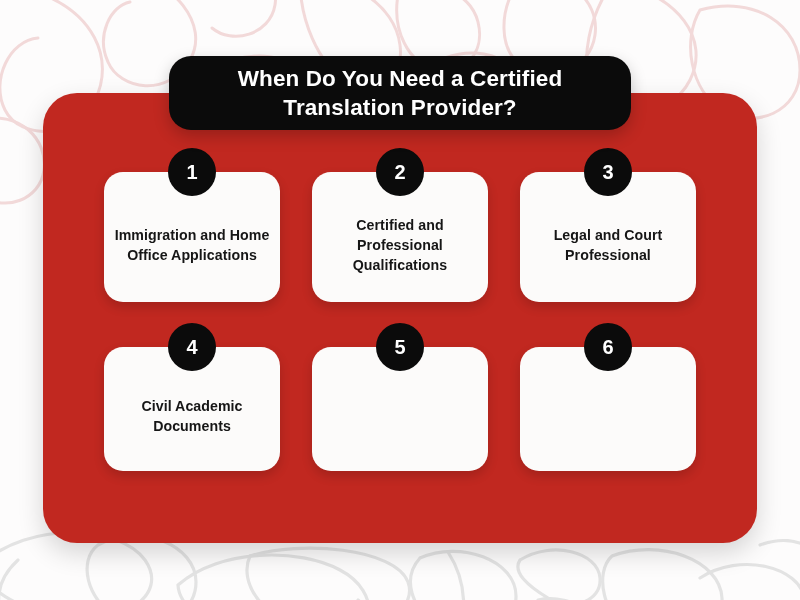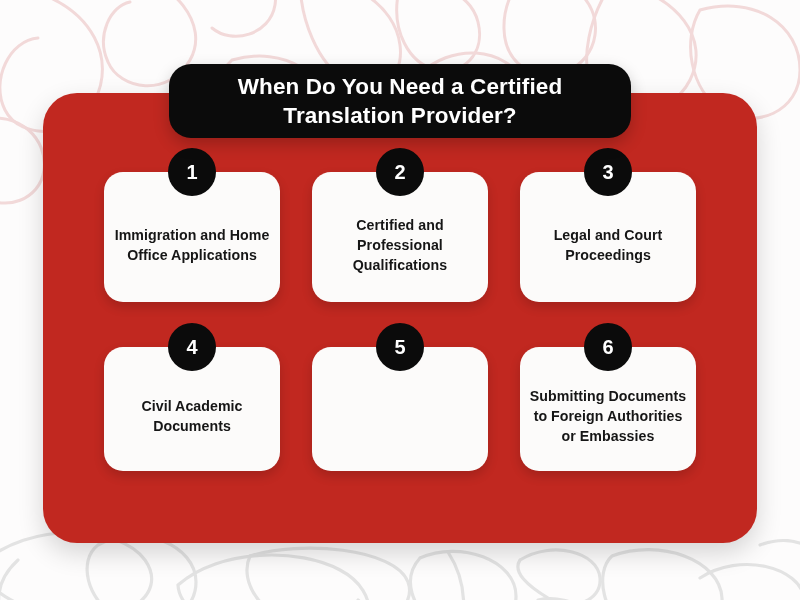--- a/index.html
+++ b/index.html
@@ -51,21 +51,20 @@
     top: 56px;
     width: 462px;
     height: 74px;
     background: #0B0B0B;
     border-radius: 22px;
     display: flex;
     align-items: center;
     justify-content: center;
     box-shadow: 0 6px 16px rgba(0,0,0,0.22);
     z-index: 6;
-    margin-top: 8px;
   }
   #title-text {
     color: #ffffff;
     font-size: 22.5px;
     font-weight: bold;
     line-height: 1.30;
     text-align: center;
     letter-spacing: 0.1px;
     padding: 0 16px;
   }
@@ -179,31 +178,30 @@
       <div class="card-label">Immigration and Home Office Applications</div>
     </div>
 
     <div class="card">
       <div class="card-badge">2</div>
       <div class="card-label">Certified and Professional Qualifications</div>
     </div>
 
     <div class="card">
       <div class="card-badge">3</div>
-      <div class="card-label">Legal and Court Proceedings</div>
+      <div class="card-label">Legal and Court Professional</div>
     </div>
 
     <div class="card row2">
       <div class="card-badge">4</div>
       <div class="card-label">Civil Academic Documents</div>
     </div>
 
     <div class="card row2">
       <div class="card-badge">5</div>
     </div>
 
     <div class="card row2">
       <div class="card-badge">6</div>
-      <div class="card-label">Submitting Documents to Foreign Authorities or Embassies</div>
     </div>
 
   </div>
 </div>
 
 </body></html>

